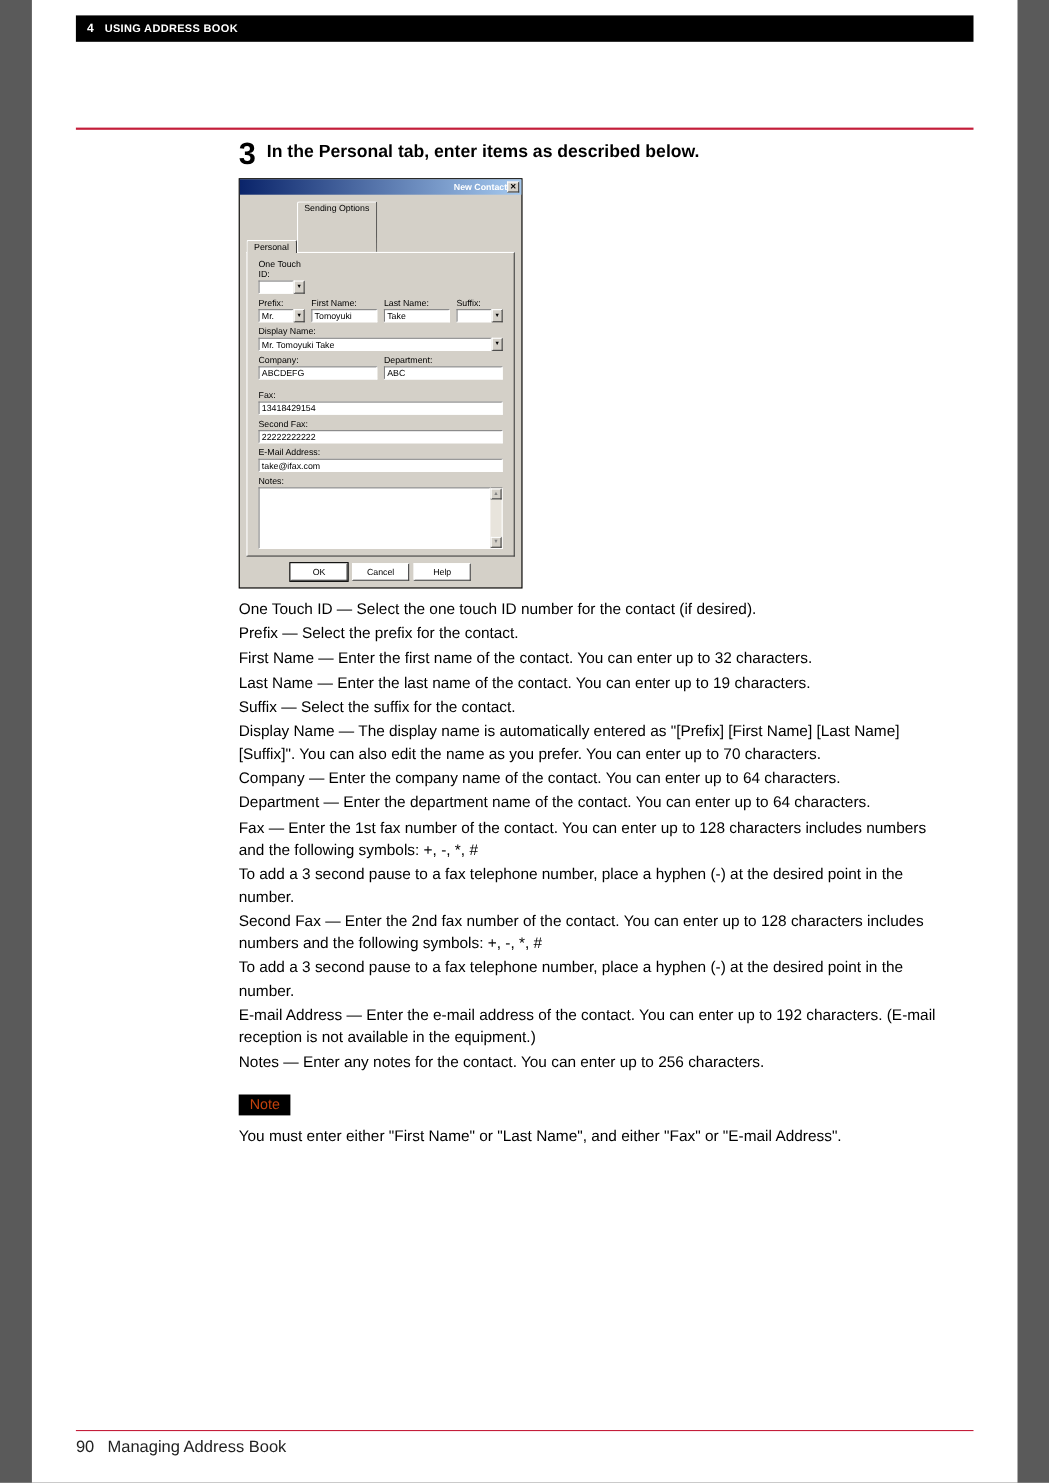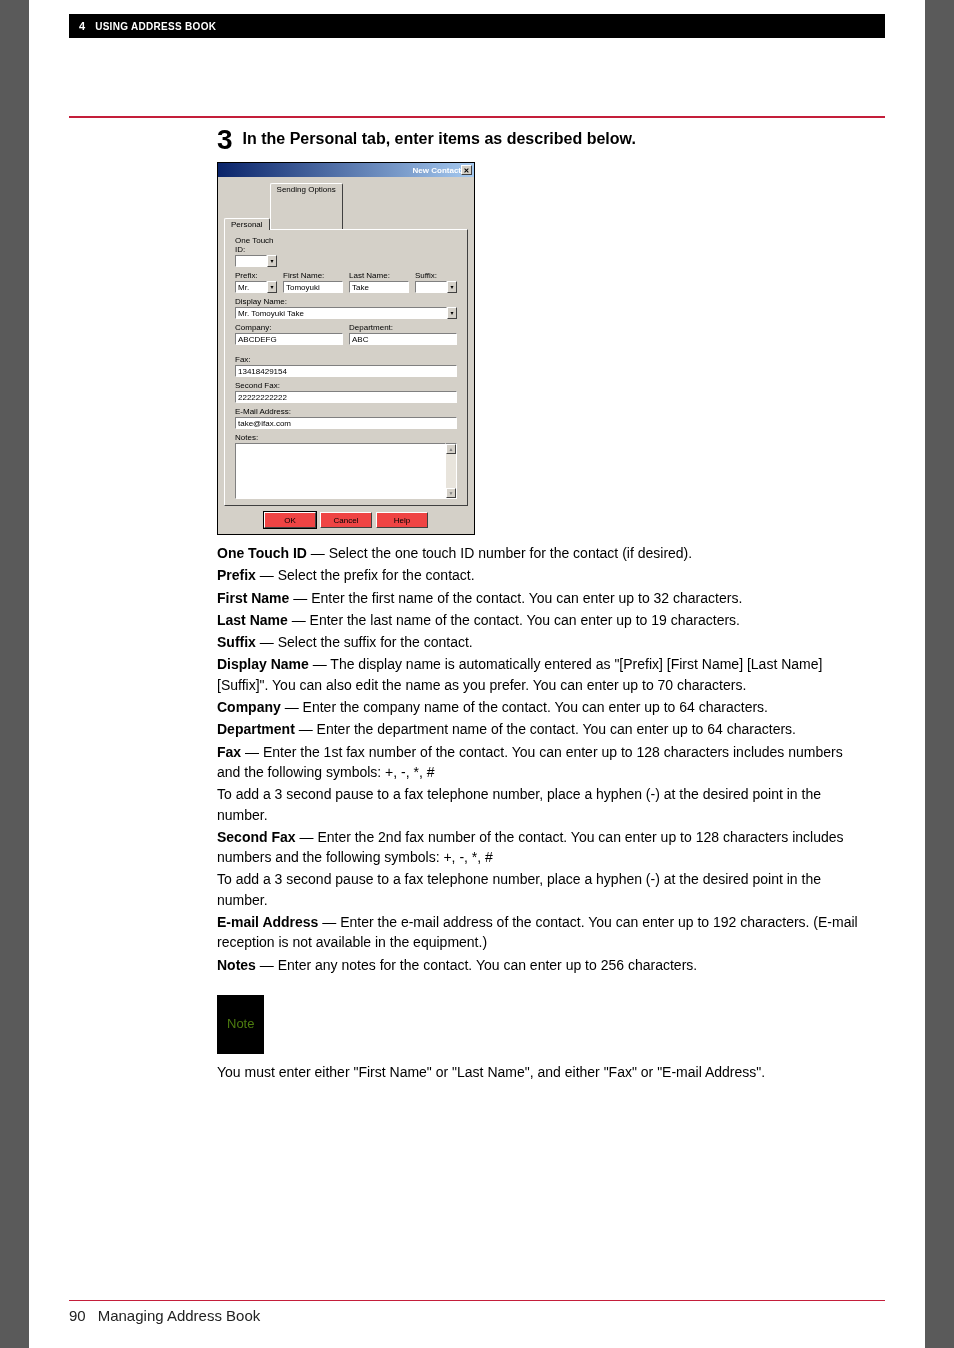--- a/index.html
+++ b/index.html
@@ -208,44 +208,44 @@
     justify-content: center;
     gap: 4px;
     padding: 0 6px 6px 6px;
   }
   .dlg-btn {
     width: 52px;
     height: 16px;
     border: 1px solid #fff;
     border-right-color: #404040;
     border-bottom-color: #404040;
-    background: #ef4444;
+    background: #ffffff;
     font-size: 8px;
     display: flex;
     align-items: center;
     justify-content: center;
     font-family: Tahoma, Arial, sans-serif;
   }
   .dlg-btn.default {
     outline: 1px solid #000;
   }
 
   
   .defs {
     font-size: 14px;
     line-height: 1.45;
   }
   .defs p { margin: 0 0 2px 0; }
-  .defs b { font-weight: bold; }
+  .defs b { font-weight: normal; }
 
   .note-badge {
     display: inline-block;
     background: #000;
-    color: #4d7c0f;
-    padding: 20px 10px;
+    color: #c2410c;
+    padding: 0 10px;
     font-size: 13px;
     margin-top: 18px;
     margin-bottom: 8px;
   }
 
   .footer {
     position: absolute;
     bottom: 24px;
     left: 40px;
     right: 40px;

